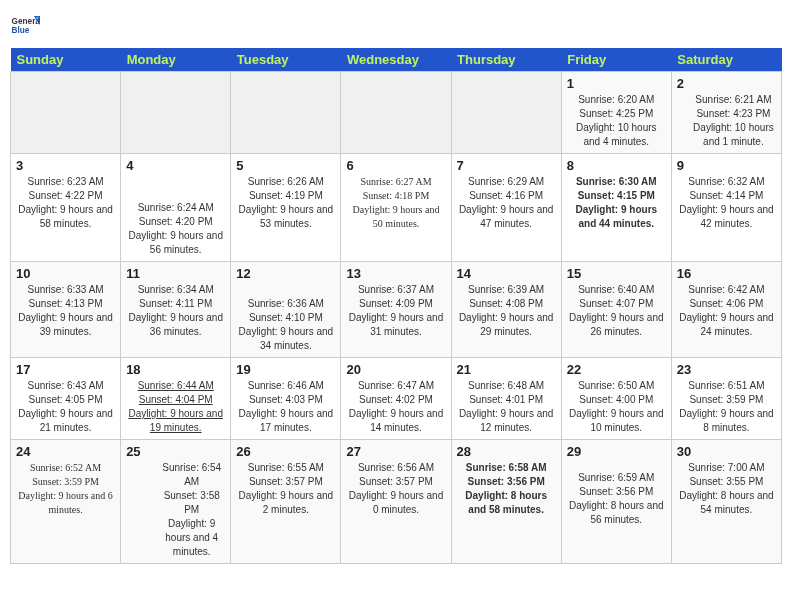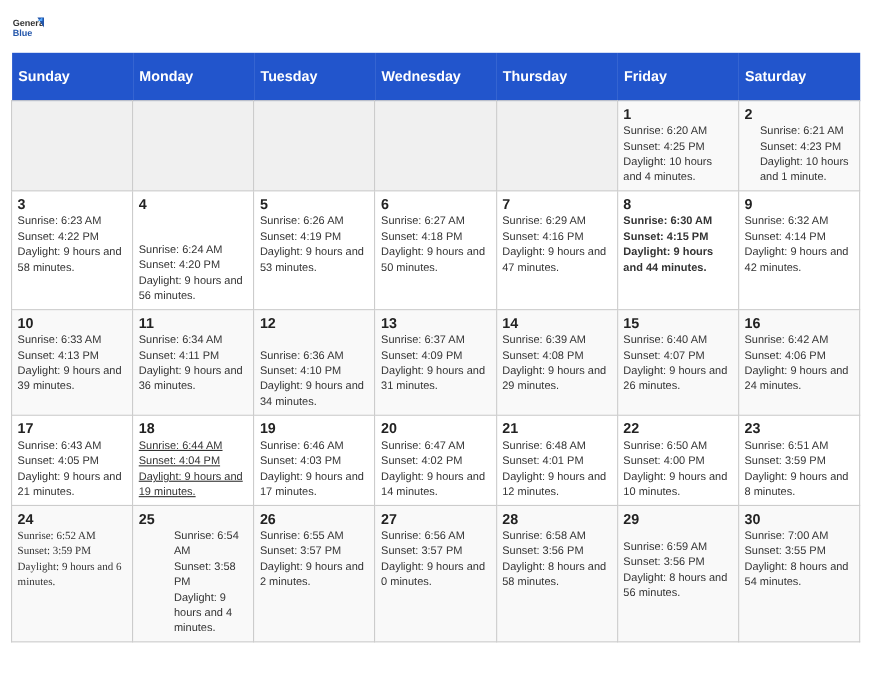--- a/index.html
+++ b/index.html
@@ -37,23 +37,23 @@
       font-size: 14px;
       color: #555;
     }
     .calendar-table {
       width: 100%;
       border-collapse: collapse;
       font-size: 11px;
     }
     .calendar-table thead tr th {
       background-color: #2255cc;
-      color: #ffffff;
+      color: #bef264;
       text-align: left;
-      padding: 14px 6px;
+      padding: 4px 6px;
       font-size: 13px;
       font-weight: bold;
     }
     .calendar-table tbody tr td {
       border: 1px solid #ccc;
       vertical-align: top;
       padding: 4px 5px;
       width: calc(100% / 7);
       height: 80px;
       background: #fff;
@@ -68,20 +68,21 @@
       font-size: 13px;
       font-weight: bold;
       color: #222;
       display: block;
       margin-bottom: 2px;
     }
     .cell-info {
       font-size: 10px;
       color: #333;
       line-height: 1.4;
+      text-align: center;
     }
     .empty-cell {
       background: #f0f0f0 !important;
     }
   </style>
 </head>
 <body>
 
 <div class="header-area">
   <div class="logo">
@@ -148,21 +149,21 @@
 Daylight: 9 hours and 56 minutes.</div>
         </td>
         <td>
           <span class="cell-day">5</span>
           <div class="cell-info" style="white-space: pre-line;">Sunrise: 6:26 AM
 Sunset: 4:19 PM
 Daylight: 9 hours and 53 minutes.</div>
         </td>
         <td>
           <span class="cell-day">6</span>
-          <div class="cell-info" style="white-space: pre-line;">Sunrise: 6:27 AM
+          <div class="cell-info" style="white-space: pre-line; font-family: Liberation Serif, serif;">Sunrise: 6:27 AM
 Sunset: 4:18 PM
 Daylight: 9 hours and 50 minutes.</div>
         </td>
         <td>
           <span class="cell-day">7</span>
           <div class="cell-info" style="white-space: pre-line;">Sunrise: 6:29 AM
 Sunset: 4:16 PM
 Daylight: 9 hours and 47 minutes.</div>
         </td>
         <td>
@@ -286,21 +287,21 @@
 Daylight: 9 hours and 2 minutes.</div>
         </td>
         <td>
           <span class="cell-day">27</span>
           <div class="cell-info" style="white-space: pre-line;">Sunrise: 6:56 AM
 Sunset: 3:57 PM
 Daylight: 9 hours and 0 minutes.</div>
         </td>
         <td>
           <span class="cell-day">28</span>
-          <div class="cell-info" style="white-space: pre-line;">Sunrise: 6:58 AM
+          <div class="cell-info" style="white-space: pre-line; font-weight: bold;">Sunrise: 6:58 AM
 Sunset: 3:56 PM
 Daylight: 8 hours and 58 minutes.</div>
         </td>
         <td>
           <span class="cell-day">29</span>
           <div class="cell-info" style="white-space: pre-line; margin-top: 12px;">Sunrise: 6:59 AM
 Sunset: 3:56 PM
 Daylight: 8 hours and 56 minutes.</div>
         </td>
         <td>

